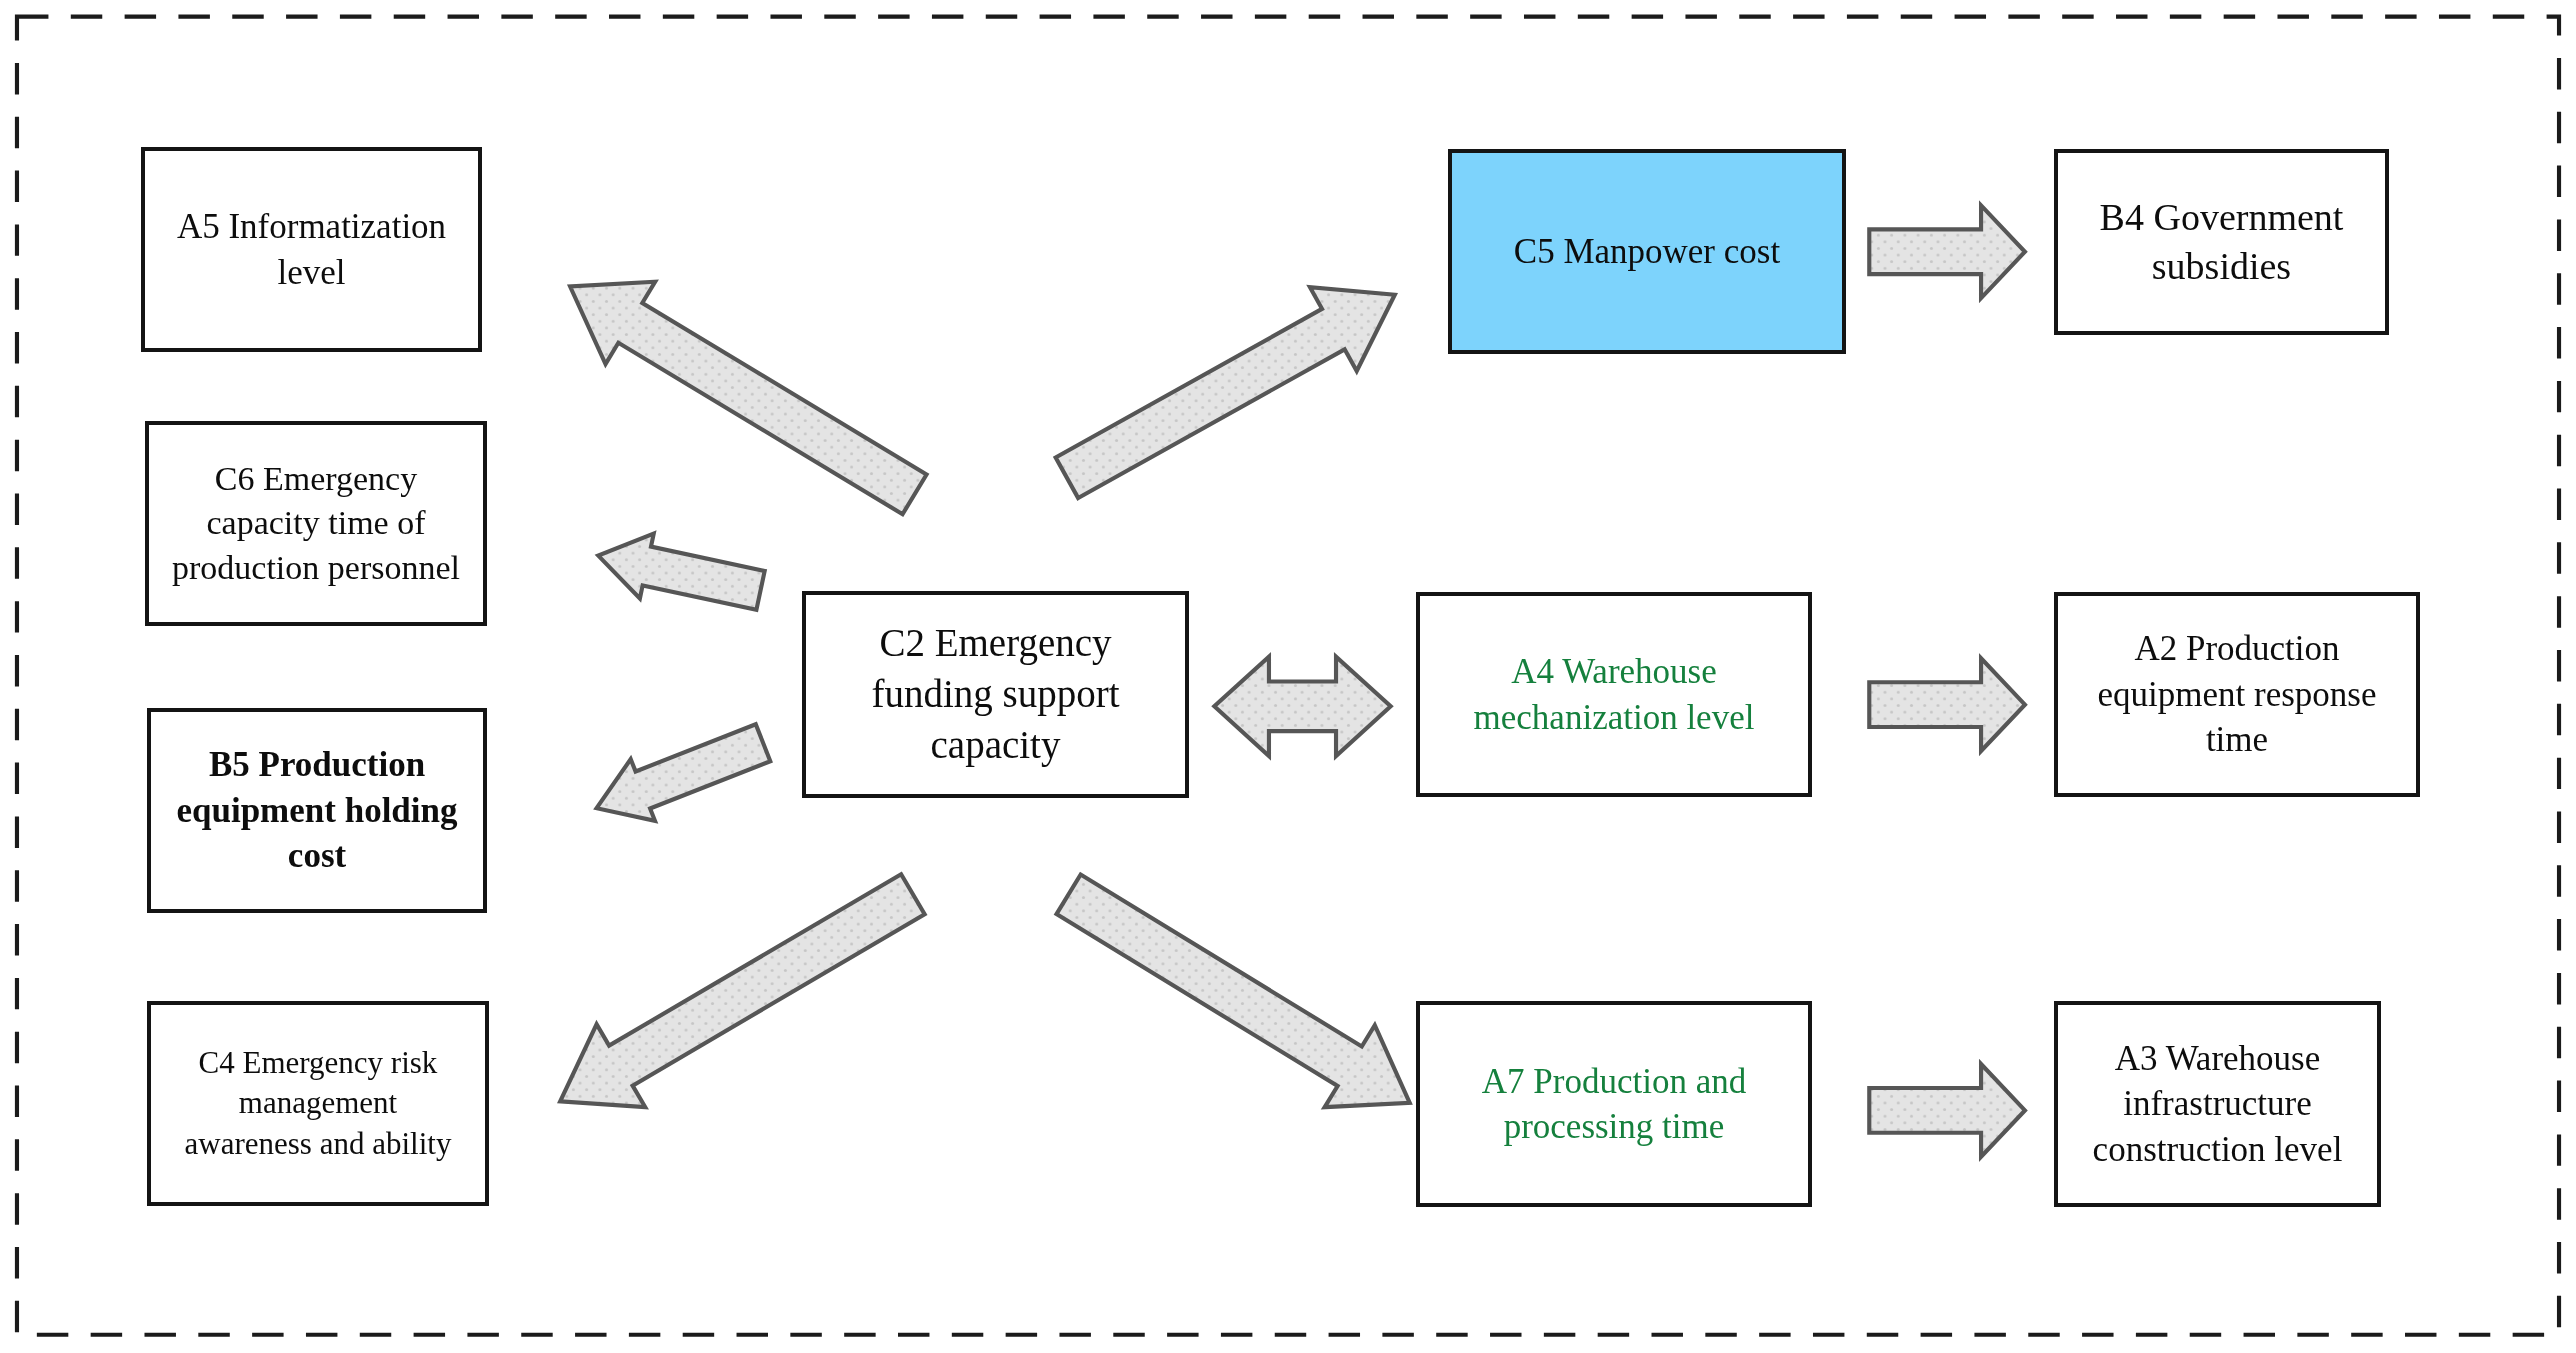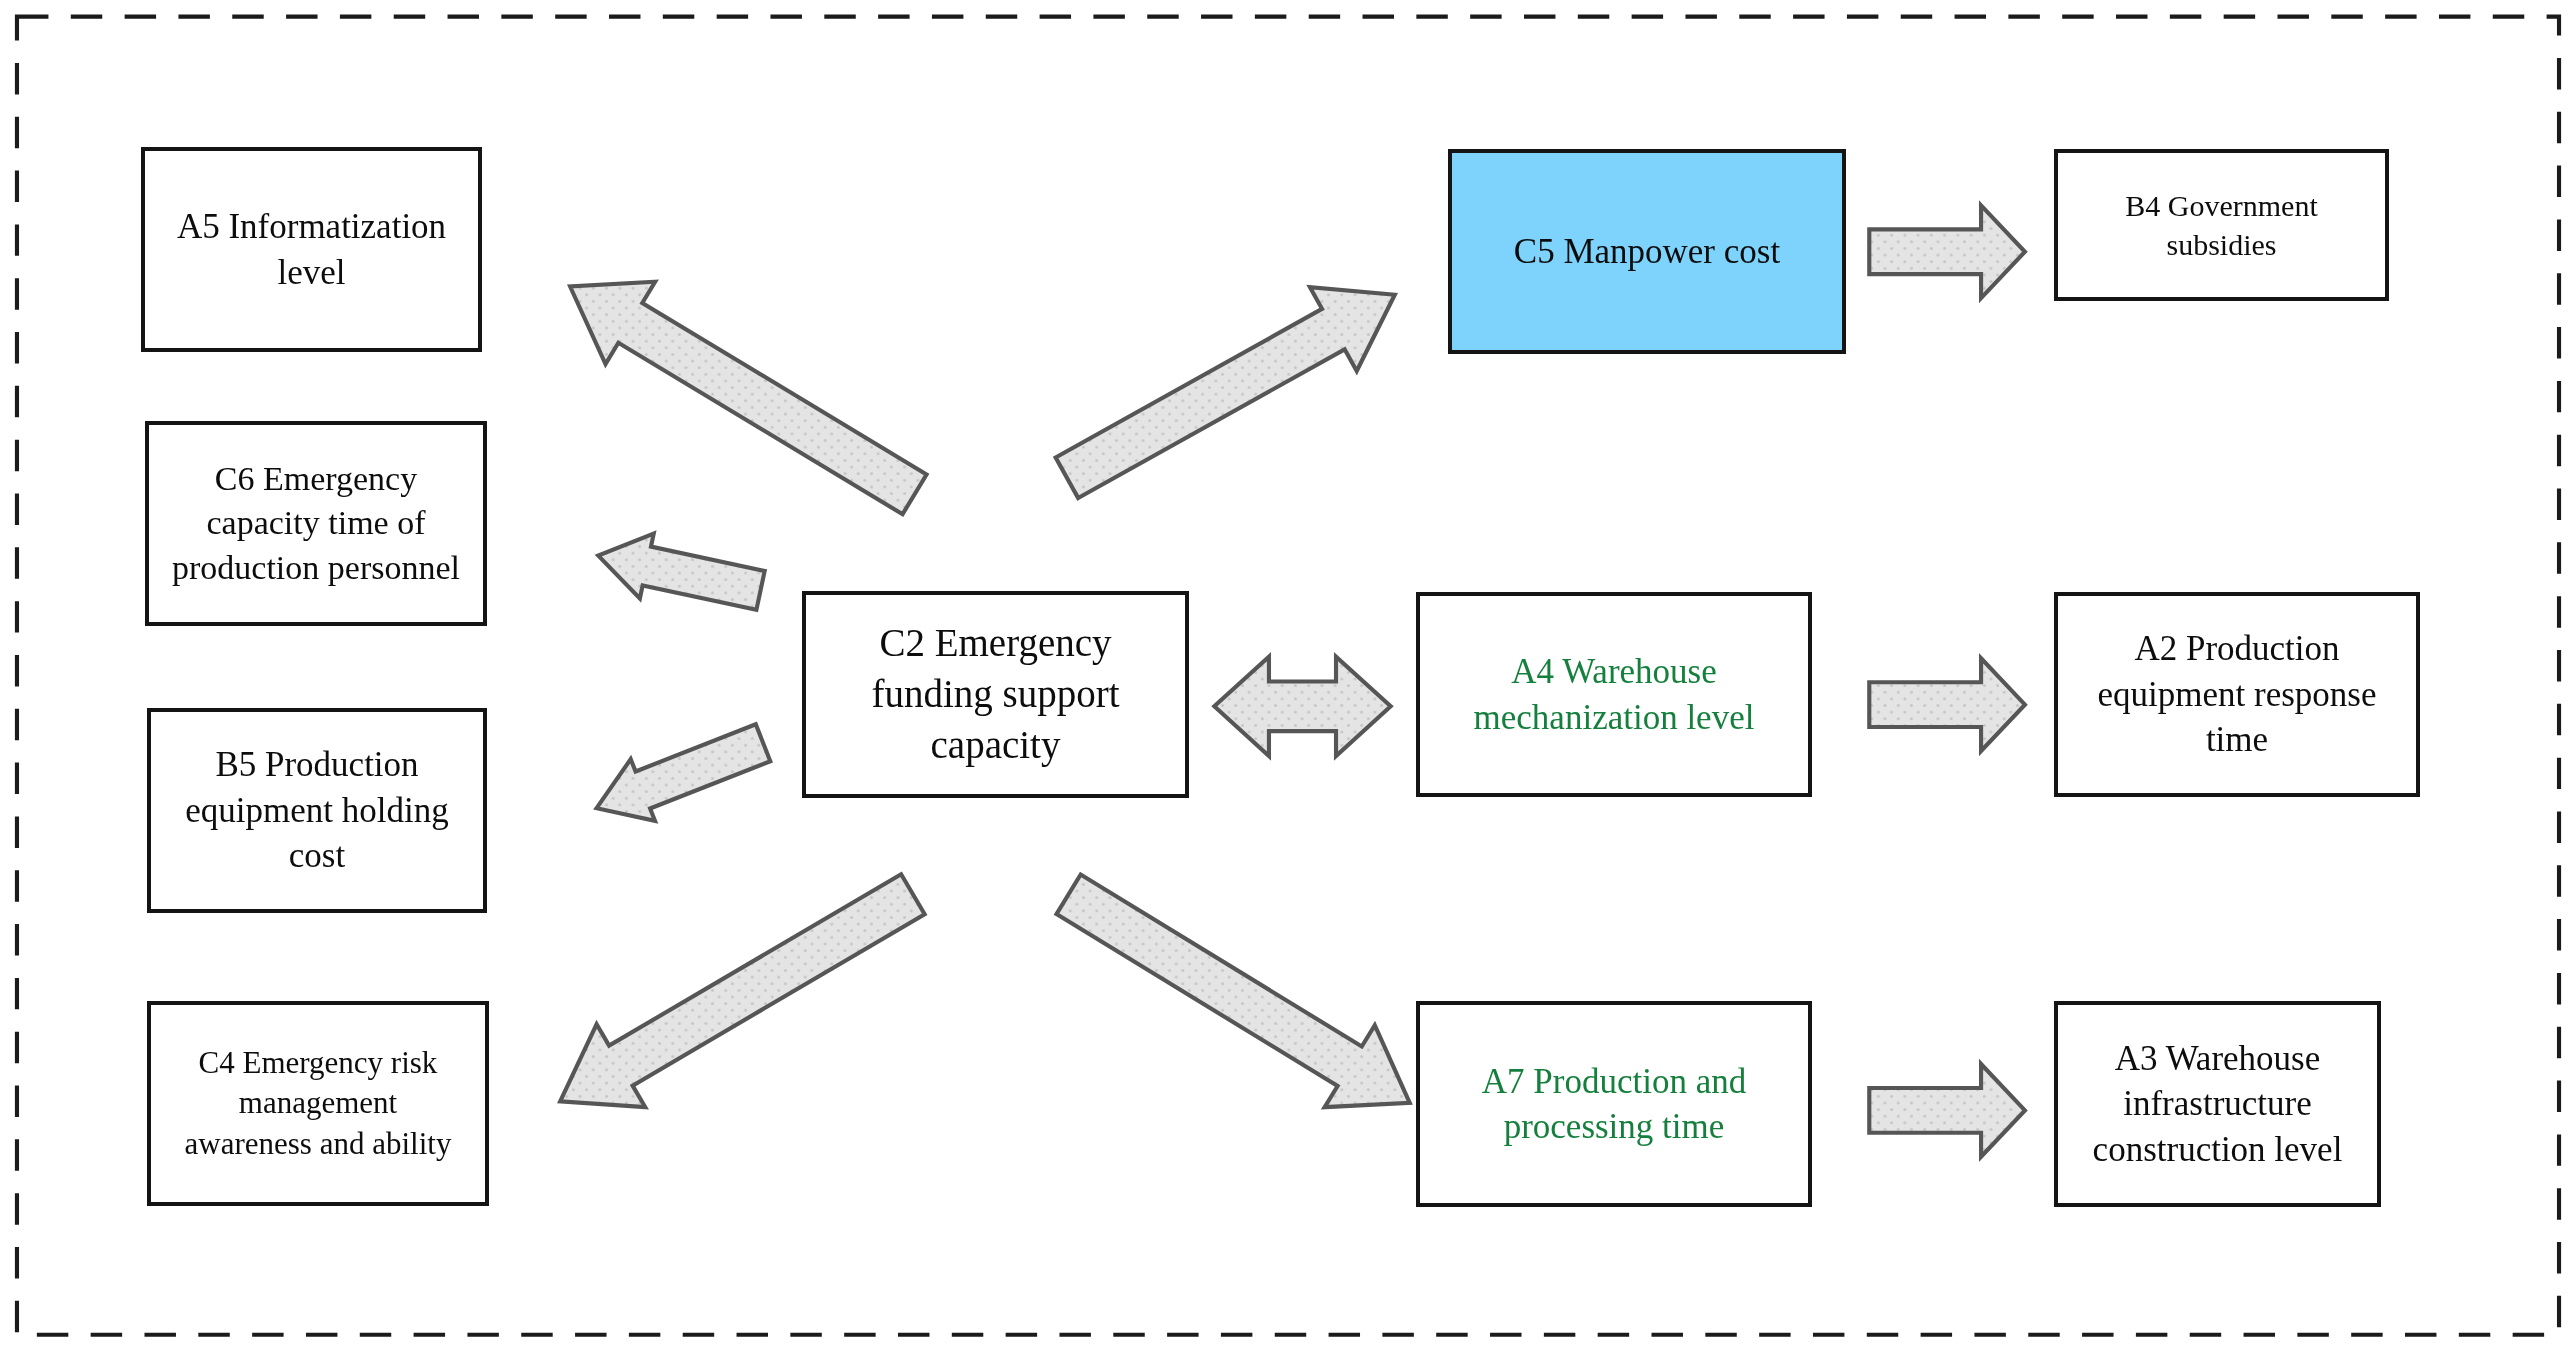--- a/index.html
+++ b/index.html
@@ -47,35 +47,35 @@
       <polygon points="2257.0,331.0 2392.0,331.0 2392.0,360.0 2445.0,304.0 2392.0,248.0 2392.0,277.0 2257.0,277.0" fill="url(#dotfill)" stroke="#565656" stroke-width="5" stroke-linejoin="miter"></polygon>
       <polygon points="2257.0,878.0 2392.0,878.0 2392.0,907.0 2445.0,851.0 2392.0,795.0 2392.0,824.0 2257.0,824.0" fill="url(#dotfill)" stroke="#565656" stroke-width="5" stroke-linejoin="miter"></polygon>
       <polygon points="2257.0,1368.0 2392.0,1368.0 2392.0,1397.0 2445.0,1341.0 2392.0,1285.0 2392.0,1314.0 2257.0,1314.0" fill="url(#dotfill)" stroke="#565656" stroke-width="5" stroke-linejoin="miter"></polygon>
       <polygon points="1466.0,853.0 1532.0,913.0 1532.0,883.0 1613.0,883.0 1613.0,913.0 1679.0,853.0 1613.0,793.0 1613.0,823.0 1532.0,823.0 1532.0,793.0" fill="url(#dotfill)" stroke="#565656" stroke-width="5" stroke-linejoin="miter"></polygon>
     </svg>
     <div class="node" style="left: 141px; top: 147px; width: 341px; height: 205px; font-size: 35px; background: rgb(255, 255, 255); border-color: rgb(20, 20, 20); color: rgb(13, 13, 13);">A5 Informatization
 level</div>
     <div class="node" style="left: 145px; top: 421px; width: 342px; height: 205px; font-size: 34px; background: rgb(255, 255, 255); border-color: rgb(20, 20, 20); color: rgb(13, 13, 13);">C6 Emergency
 capacity time of
 production personnel</div>
-    <div class="node" style="left: 147px; top: 708px; width: 340px; height: 205px; font-size: 35px; background: rgb(255, 255, 255); border-color: rgb(20, 20, 20); color: rgb(13, 13, 13);">B5 Production
+    <div class="node" style="left: 147px; top: 708px; width: 340px; height: 205px; font-size: 35px; background: rgb(255, 255, 255); border-color: rgb(20, 20, 20); color: rgb(13, 13, 13); font-weight: bold;">B5 Production
 equipment holding
 cost</div>
     <div class="node" style="left: 147px; top: 1001px; width: 342px; height: 205px; font-size: 31px; background: rgb(255, 255, 255); border-color: rgb(20, 20, 20); color: rgb(13, 13, 13);">C4 Emergency risk
 management
 awareness and ability</div>
     <div class="node" style="left: 794px; top: 591px; width: 387px; height: 207px; font-size: 39px; background: rgb(255, 255, 255); border-color: rgb(20, 20, 20); color: rgb(13, 13, 13); margin-left: 8px;">C2 Emergency
 funding support
 capacity</div>
     <div class="node" style="left: 1448px; top: 149px; width: 398px; height: 205px; font-size: 35px; background: #7dd3fc; border-color: rgb(20, 20, 20); color: rgb(13, 13, 13);">C5 Manpower cost</div>
     <div class="node" style="left: 1416px; top: 592px; width: 396px; height: 205px; font-size: 35px; background: rgb(255, 255, 255); border-color: rgb(20, 20, 20); color: #15803d;">A4 Warehouse
 mechanization level</div>
     <div class="node" style="left: 1416px; top: 1001px; width: 396px; height: 206px; font-size: 35px; background: rgb(255, 255, 255); border-color: rgb(20, 20, 20); color: #15803d;">A7 Production and
 processing time</div>
-    <div class="node" style="left: 2054px; top: 149px; width: 335px; height: 152px; font-size: 30px; background: rgb(255, 255, 255); border-color: rgb(20, 20, 20); color: rgb(13, 13, 13);">B4 Government
+    <div class="node" style="left: 2054px; top: 149px; width: 335px; height: 186px; font-size: 38px; background: rgb(255, 255, 255); border-color: rgb(20, 20, 20); color: rgb(13, 13, 13);">B4 Government
 subsidies</div>
     <div class="node" style="left: 2054px; top: 592px; width: 366px; height: 205px; font-size: 35px; background: rgb(255, 255, 255); border-color: rgb(20, 20, 20); color: rgb(13, 13, 13);">A2 Production
 equipment response
 time</div>
     <div class="node" style="left: 2054px; top: 1001px; width: 327px; height: 206px; font-size: 35px; background: rgb(255, 255, 255); border-color: rgb(20, 20, 20); color: rgb(13, 13, 13);">A3 Warehouse
 infrastructure
 construction level</div>
   </div>
 
 

